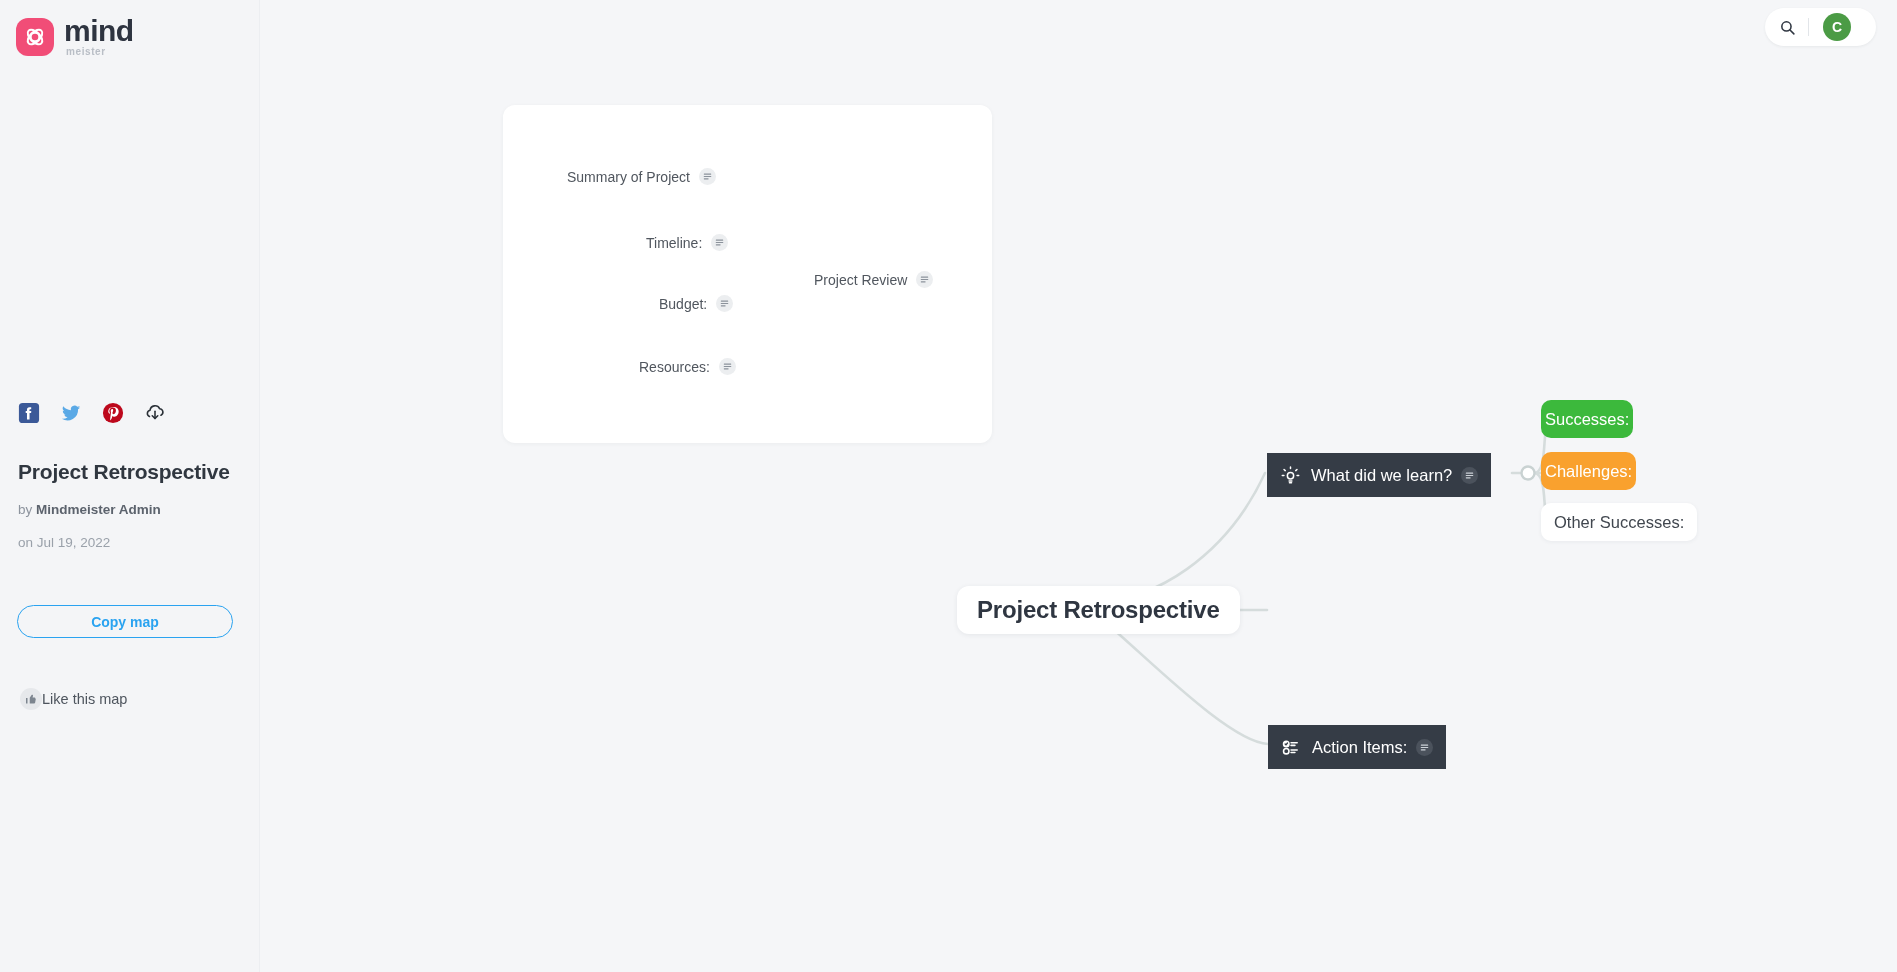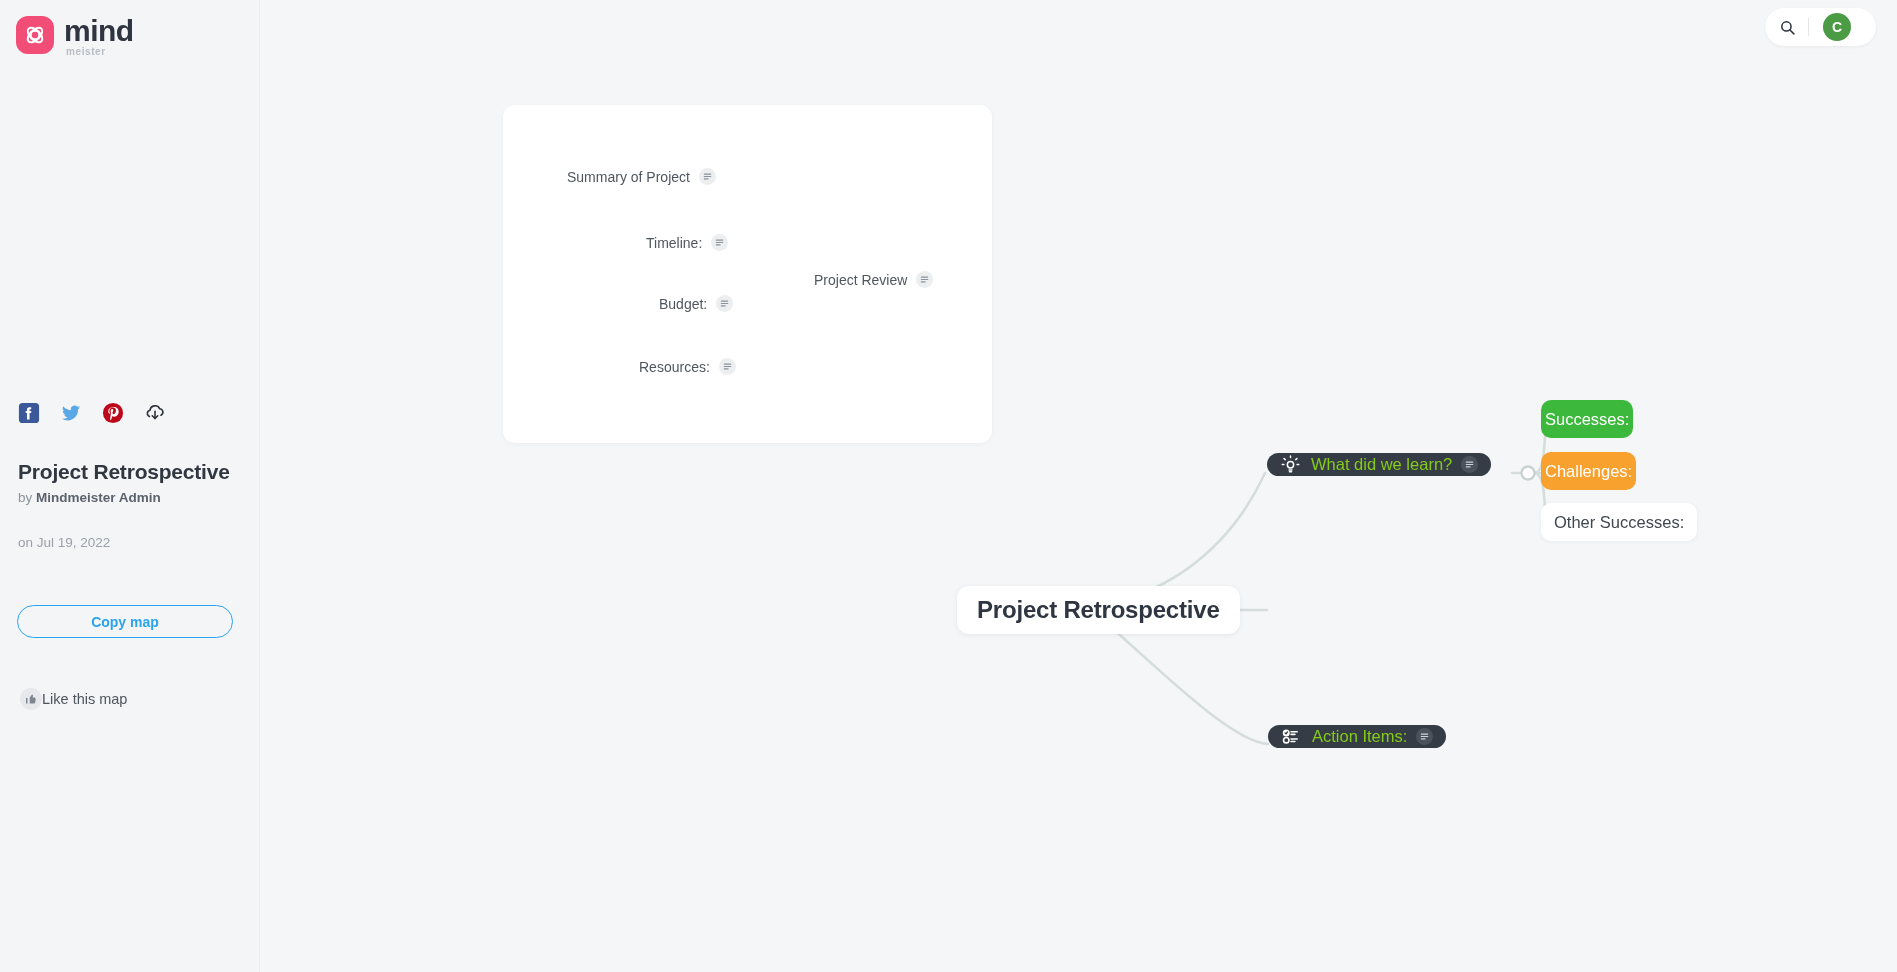--- a/index.html
+++ b/index.html
@@ -11,38 +11,38 @@
   }
   #app { position: relative; width: 1897px; height: 972px; }
 
   
   #sidebar {
     position: absolute; left: 0; top: 0;
     width: 260px; height: 972px;
     background: #f4f5f7;
     border-right: 1px solid #eceef1;
   }
-  #logo { position: absolute; left: 16px; top: 16px; display: flex; }
+  #logo { position: absolute; left: 16px; top: 16px; display: flex; align-items: center; }
   #logo-mark {
     width: 38px; height: 38px; border-radius: 12px;
     background: #f14d77;
     display: flex; align-items: center; justify-content: center;
   }
   #logo-text { margin-left: 10px; line-height: 1; }
   #logo-word { font-size: 30px; font-weight: 600; color: #2e3440; letter-spacing: -0.5px; }
   #logo-sub { font-size: 10px; font-weight: 700; color: #b9bec6; letter-spacing: 0.6px; margin-top: 1px; margin-left: 2px; }
 
   #socials { position: absolute; left: 18px; top: 402px; display: flex; gap: 20px; align-items: center; }
   .social { width: 22px; height: 22px; cursor: pointer; }
 
   #map-title {
     position: absolute; left: 18px; top: 460px;
     font-size: 21px; font-weight: 700; color: #303740; letter-spacing: -0.2px;
   }
-  #byline { position: absolute; left: 18px; top: 488px; font-size: 13.5px; color: #8d949e; line-height: 20px; }
+  #byline { position: absolute; left: 18px; top: 500px; font-size: 13.5px; color: #8d949e; line-height: 20px; }
   #byline b { color: #5c636d; font-weight: 700; }
   #date-line { position: absolute; left: 18px; top: 533px; font-size: 13.5px; color: #9aa1aa; line-height: 20px; }
 
   #copy-map {
     position: absolute; left: 17px; top: 605px;
     width: 216px; height: 33px; border-radius: 17px;
     border: 1px solid #2aa3f0; background: transparent;
     color: #2aa3f0; font-size: 14px; font-weight: 700;
     font-family: "Liberation Sans", sans-serif; cursor: pointer;
   }
@@ -104,23 +104,23 @@
     position: absolute; left: 957px; top: 586px;
     height: 48px; padding: 0 20px;
     background: #fff; border-radius: 12px;
     display: flex; align-items: center;
     box-shadow: 0 1px 5px rgba(40,50,60,.08);
   }
   #root-label { font-size: 24px; font-weight: 700; color: #2f3641; letter-spacing: -0.2px; }
 
   
   .node-dark {
-    background: #353c46; border-radius: 12px;
-    height: 23px; padding: 0 13px;
-    color: #84cc16; font-size: 16.5px;
+    background: #353c46; border-radius: 0;
+    height: 44px; padding: 0 13px;
+    color: #ffffff; font-size: 16.5px;
   }
   .node-dark .lead-icon { width: 21px; height: 21px; margin-right: 10px; flex: 0 0 auto; }
 
   
   .node-color { border-radius: 10px; height: 38px; padding: 0 4px; font-size: 16.5px; color: #fff; }
   .node-white { background: #fff; border-radius: 10px; height: 38px; padding: 0 13px; font-size: 16.5px; color: #41474f; box-shadow: 0 1px 4px rgba(40,50,60,.06); }
 </style>
 </head>
 <body>
 

